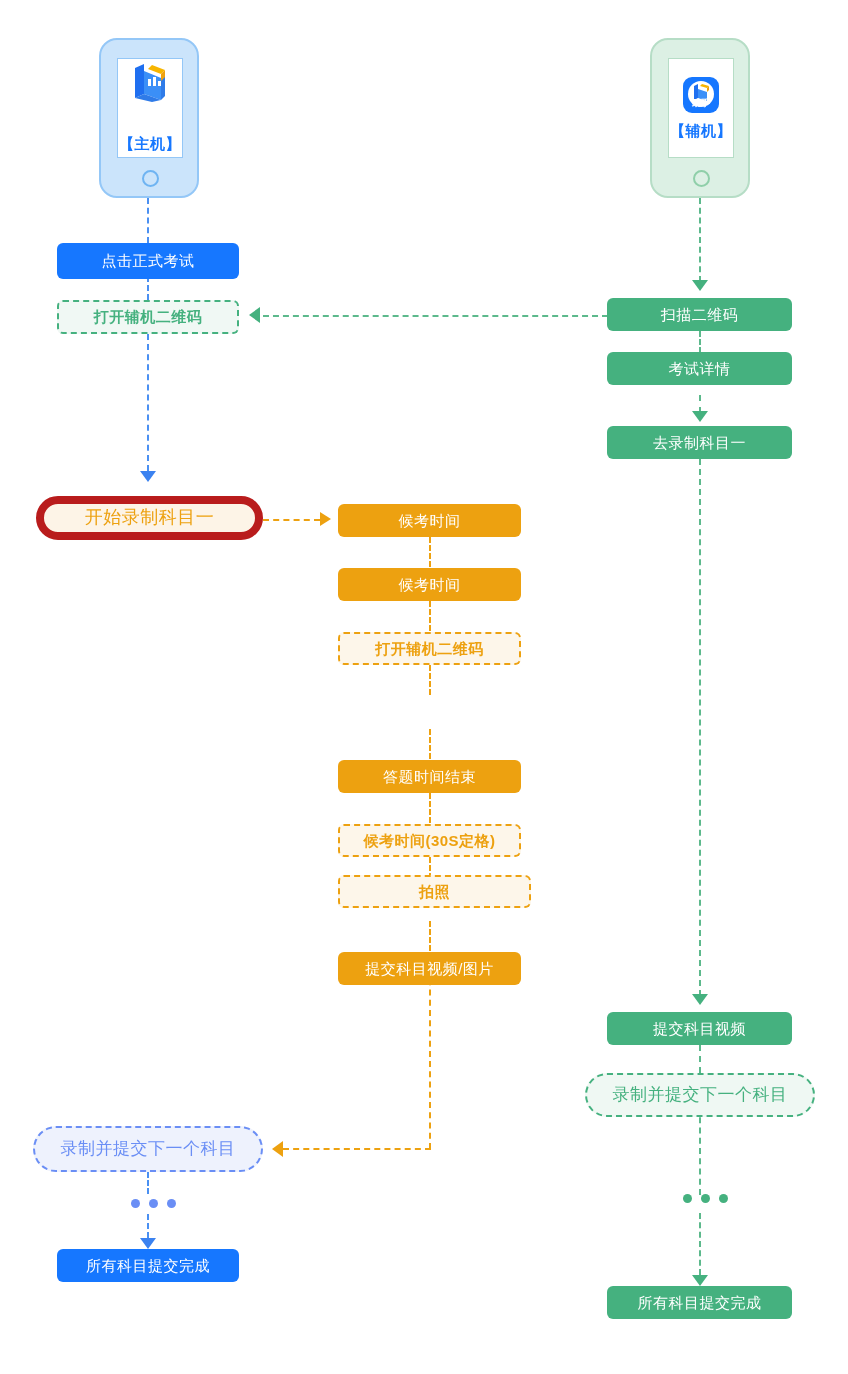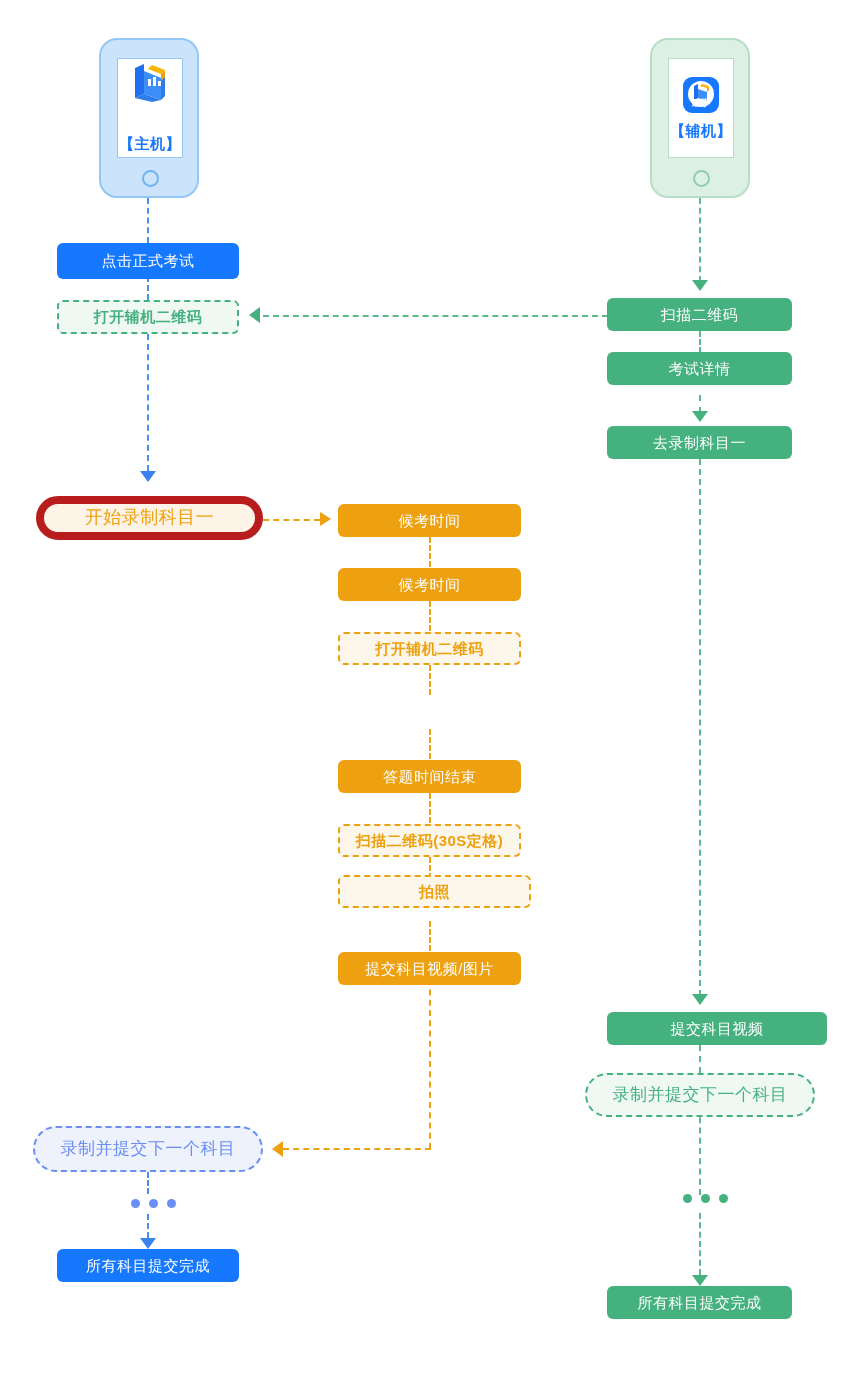--- a/index.html
+++ b/index.html
@@ -280,39 +280,39 @@
   <div class="node box orange" style="left:338px; top:568px; width:183px; height:33px;">
     <span>候考时间</span>
   </div>
   <div class="node dashed-rect orange" style="left:338px; top:632px; width:183px; height:33px;">
     <span>打开辅机二维码</span>
   </div>
   <div class="node box orange" style="left:338px; top:760px; width:183px; height:33px;">
     <span>答题时间结束</span>
   </div>
   <div class="node dashed-rect orange" style="left:338px; top:824px; width:183px; height:33px;">
-    <span>扫描二维码(30S定格)</span>
+    <span>候考时间(30S定格)</span>
   </div>
   <div class="node dashed-rect orange" style="left:338px; top:875px; width:193px; height:33px;">
     <span>拍照</span>
   </div>
   <div class="node box orange" style="left:338px; top:952px; width:183px; height:33px;">
     <span>提交科目视频/图片</span>
   </div>
 
   <div class="node box green" style="left:607px; top:298px; width:185px; height:33px;">
     <span>扫描二维码</span>
   </div>
   <div class="node box green" style="left:607px; top:352px; width:185px; height:33px;">
     <span>考试详情</span>
   </div>
   <div class="node box green" style="left:607px; top:426px; width:185px; height:33px;">
     <span>去录制科目一</span>
   </div>
-  <div class="node box green" style="left:607px; top:1012px; width:220px; height:33px;align-items:center;">
+  <div class="node box green" style="left:607px; top:1012px; width:185px; height:33px;align-items:center;">
     <span>提交科目视频</span>
   </div>
   <div class="node pill-dashed-green" style="left:585px; top:1073px; width:230px; height:44px;">
     <span>录制并提交下一个科目</span>
   </div>
   <div class="node box green" style="left:607px; top:1286px; width:185px; height:33px;">
     <span>所有科目提交完成</span>
   </div>
 
 </div>

